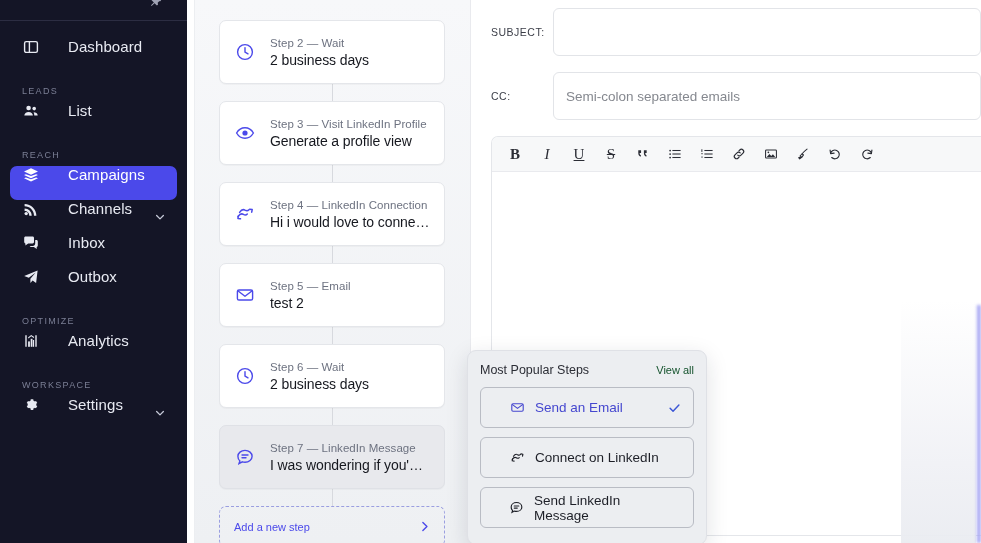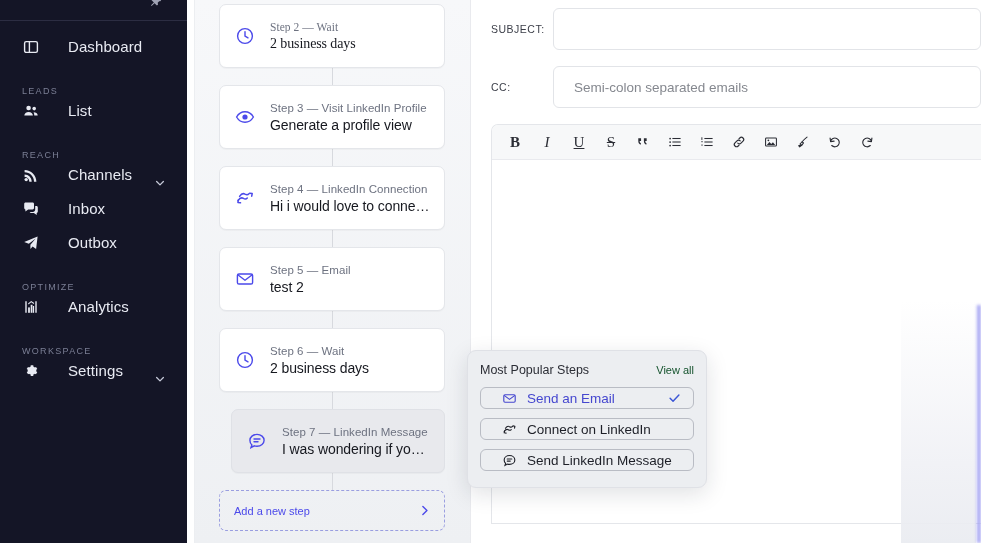--- a/index.html
+++ b/index.html
@@ -101,21 +101,20 @@
     border-radius: 7px;
     height: 64px;
     padding: 0 14px 0 50px;
     display: flex; flex-direction: column; justify-content: center;
     box-shadow: 0 1px 1px rgba(20,25,45,.03);
     cursor: pointer;
   }
   .step-card.hovered {
     background: #e8e9ed;
     border-color: #dfe1e6;
-    margin-left: 12px;
   }
   .step-ico {
     position: absolute; left: 15px; top: 50%;
     transform: translateY(-50%);
     width: 20px; height: 20px;
     color: #4b49ea;
   }
   .step-ico svg { width: 20px; height: 20px; display:block; }
   .step-title {
     font-size: 11.5px;
@@ -171,27 +170,27 @@
   .field-label {
     width: 62px;
     flex: 0 0 62px;
     font-size: 10.5px;
     letter-spacing: .5px;
     color: #3a3d47;
     text-transform: uppercase;
   }
   .field-input {
     flex: 1 1 auto;
-    height: 42px;
+    height: 48px;
     border: 1px solid #e2e4e8;
     border-radius: 6px;
     background: #fff;
     font-size: 13.5px;
     color: #24262e;
-    padding: 0 20px;
+    padding: 0 12px;
     font-family: "Liberation Sans", sans-serif;
     outline: none;
     margin-right: 0;
   }
   .field-input::placeholder { color: #85888f; }
 
   .editor-box {
     margin-top: 6px;
     border: 1px solid #e4e6ea;
     border-radius: 7px 0 0 0;
@@ -236,26 +235,26 @@
   }
   .pop-head {
     display: flex; align-items: center; justify-content: space-between;
     margin-bottom: 10px;
     text-align: right;
   }
   .pop-title { font-size: 12.5px; color: #2b2d35; }
   .pop-viewall { font-size: 11px; color: #14532d; cursor: pointer; }
   .pop-item {
     position: relative;
-    height: 22px;
+    height: 41px;
     border: 1px solid #b9bcc4;
     border-radius: 6px;
     display: flex; align-items: center;
     gap: 10px;
-    padding: 0 20px;
+    padding: 0 28px;
     margin-bottom: 9px;
     font-size: 13.5px;
     color: #1d1f27;
     background: transparent;
     cursor: pointer;
   }
   .pop-item:last-child { margin-bottom: 3px; }
   .pop-item.selected { color: #4547cf; }
   .pop-item .pi-ico { width: 16px; height: 16px; display:flex; align-items:center; justify-content:center; }
   .pop-item .pi-ico svg { width: 15px; height: 15px; display:block; }
@@ -318,20 +317,30 @@
               <circle cx="11.2" cy="5.6" r="1.8"></circle>
               <path d="M1.3 12.6c0-2.3 1.9-3.7 4.3-3.7s4.3 1.4 4.3 3.7z"></path>
               <path d="M10.6 9.2c2 .1 4.1.9 4.1 3.4h-3.4c0-1.3-.3-2.4-.7-3.4z"></path>
             </svg>
         </span>
         <span class="nav-label">List</span>
       </div>
 
       <div class="nav-section">REACH</div>
 
+      <div class="nav-item active">
+        <span class="nv-ico">
+          <svg viewBox="0 0 16 16" fill="currentColor">
+              <path d="M8 1.3 1 4.6l7 3.2 7-3.2z"></path>
+              <path d="M1 8.1l7 3.2 7-3.2-1.9-.9L8 9.1 2.9 7.2z"></path>
+              <path d="M1 11.3l7 3.2 7-3.2-1.9-.9L8 12.3 2.9 10.4z"></path>
+            </svg>
+        </span>
+        <span class="nav-label">Campaigns</span>
+      </div>
 
       <div class="nav-item">
         <span class="nv-ico">
           <svg viewBox="0 0 16 16" fill="currentColor">
               <circle cx="3.2" cy="12.6" r="1.7"></circle>
               <path d="M1.6 7.6v2.4c2.6 0 4.7 2.1 4.7 4.7h2.4c0-3.9-3.2-7.1-7.1-7.1z"></path>
               <path d="M1.6 2.9v2.4c5.2 0 9.4 4.2 9.4 9.4h2.4c0-6.5-5.3-11.8-11.8-11.8z"></path>
             </svg>
         </span>
         <span class="nav-label">Channels</span>
@@ -395,21 +404,21 @@
         </span>
       </div>
 
     </nav>
   </aside>
 
   <section class="steps-wrap">
     <div class="steps-bg"></div>
     <div class="steps-scroll">
 
-      <div class="step-card" style="margin-top:4px;font-family:Liberation Serif, serif;">
+      <div class="step-card" style="margin-top:20px;">
         <span class="step-ico">
           <svg viewBox="0 0 20 20" fill="none" stroke="currentColor" stroke-width="1.4">
               <circle cx="10" cy="10" r="7.4"></circle>
               <polyline points="10,5.6 10,10 13,11.8" stroke-linecap="round"></polyline>
             </svg>
         </span>
         <span class="step-title">Step 2 — Wait</span>
         <span class="step-desc">2 business days</span>
       </div>
       <div class="connector"></div>

